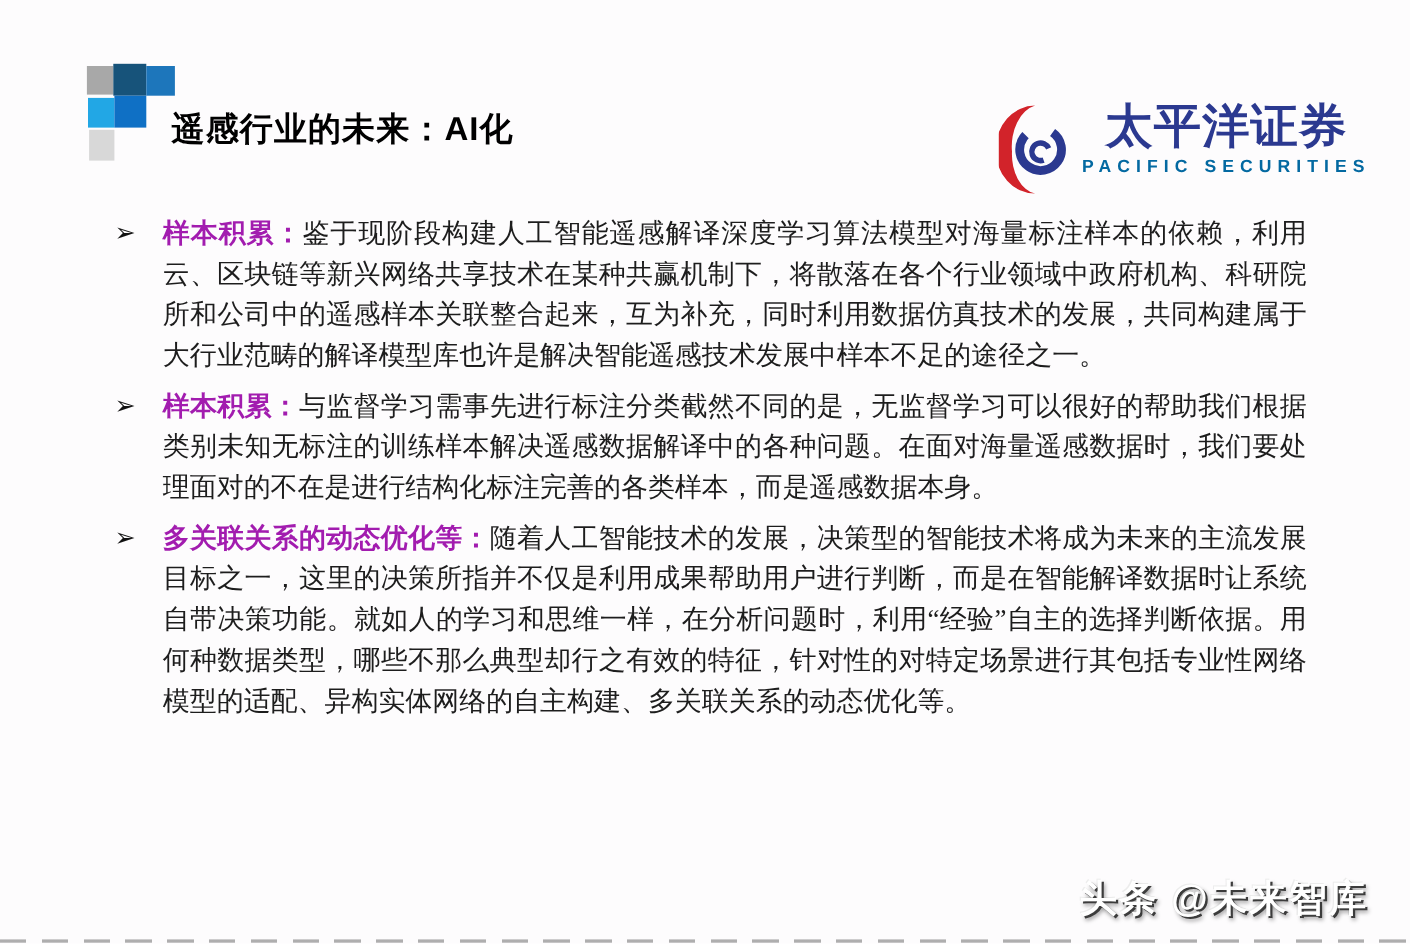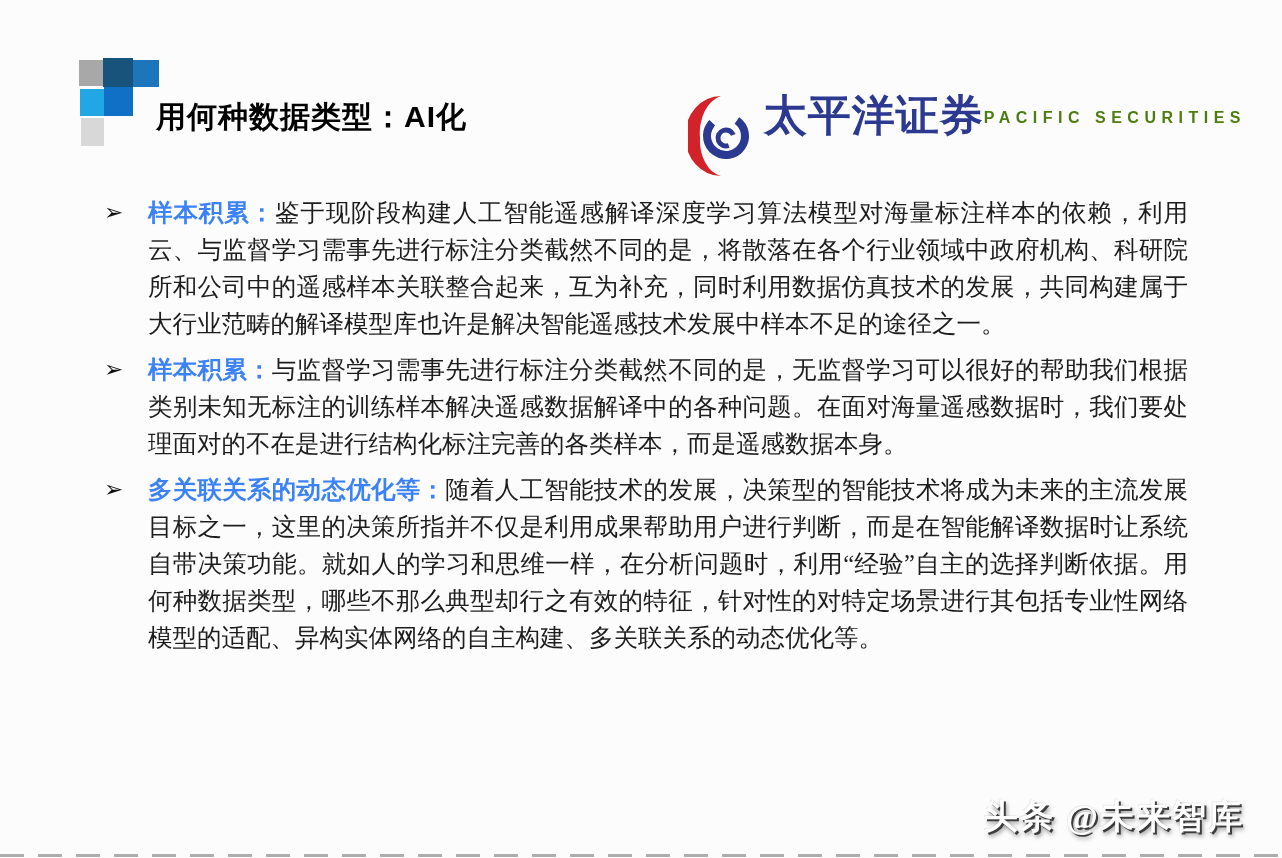--- a/index.html
+++ b/index.html
@@ -22,52 +22,52 @@
   .page-title {
     position:absolute; left:156px; top:97px;
     font-family:"Liberation Sans","DejaVu Sans",sans-serif;
     font-size:30px; font-weight:bold; color:#000; letter-spacing:1px;
     white-space:nowrap;
   }
 
   
   .brand { position:absolute; top:92px; right:36px; display:flex; align-items:flex-start; }
   .brand-emblem { width:66px; height:84px; margin-top:2px; }
-  .brand-text { margin-left:10px; display:flex; align-items:center;text-align:center; }
+  .brand-text { margin-left:10px; display:flex; flex-direction:column; align-items:center;text-align:center; }
   .brand-cn {
     font-family:"Liberation Sans","DejaVu Sans",sans-serif;
     font-size:43px; font-weight:bold; color:#2b3990; letter-spacing:1px;
     line-height:1.1; white-space:nowrap;
   }
   .brand-en {
     font-family:"Liberation Sans","DejaVu Sans",sans-serif;
-    font-size:16px; font-weight:600; color:#4d7c0f; letter-spacing:5.5px;
+    font-size:16px; font-weight:600; color:#0369a1; letter-spacing:5.5px;
     margin-top:4px; white-space:nowrap;
   }
 
   
   .bullets { position:absolute; left:104px; top:194px; width:1084px; }
   .bullet {
     position:relative; padding-left:44px; margin-bottom:9px;
     font-size:24.5px; line-height:37px; text-align:justify;
     color:#1d1d1d;
   }
   .bullet .marker {
     position:absolute; left:0; top:0;
     font-family:"DejaVu Sans",sans-serif; font-size:23px; color:#111;
   }
   .bullet strong {
     font-family:"Liberation Sans","DejaVu Sans",sans-serif;
-    font-weight:bold; color:#3b82f6;
+    font-weight:bold; color:#a21caf;
   }
 
   
   .watermark {
     position:absolute; right:38px; top:794px;
-    font-family:Liberation Serif, serif;
+    font-family:Liberation Sans, sans-serif;
     font-size:34px; font-weight:bold; letter-spacing:2px;
     color:#ffffff;
     text-shadow: 2px 2px 0 #3c3c3c, 3px 4px 4px rgba(0,0,0,0.40), -1px -1px 0 #ececec;
     white-space:nowrap;
   }
 
   
   .bottom-edge {
     position:absolute; left:0; bottom:1px; width:100%; height:3px;
     background:repeating-linear-gradient(90deg, rgba(110,110,110,0.55) 0 24px, transparent 24px 38px);
@@ -80,39 +80,39 @@
 
   <div class="logo-mosaic">
     <div class="sq sq-gray"></div>
     <div class="sq sq-navy"></div>
     <div class="sq sq-blue1"></div>
     <div class="sq sq-cyan"></div>
     <div class="sq sq-blue2"></div>
     <div class="sq sq-lgray"></div>
   </div>
 
-  <div class="page-title">用何种数据类型：AI化</div>
+  <div class="page-title">遥感行业的未来：AI化</div>
 
   <div class="brand">
     <svg class="brand-emblem" viewBox="0 0 66 84" xmlns="http://www.w3.org/2000/svg">
       <path d="M33,2 A36,40 0 0 0 33,82 A25,36 0 0 1 12,44 A27,38 0 0 1 33,2 Z" fill="#d2232a"></path>
       <circle cx="38" cy="42" r="19" fill="none" stroke="#2b3990" stroke-width="8" stroke-dasharray="92 28" transform="rotate(-55 38 42)"></circle>
       <circle cx="38" cy="44" r="8" fill="none" stroke="#2b3990" stroke-width="5" stroke-dasharray="37 14" transform="rotate(70 38 44)"></circle>
     </svg>
     <div class="brand-text">
       <div class="brand-cn">太平洋证券</div>
       <div class="brand-en">PACIFIC SECURITIES</div>
     </div>
   </div>
 
   <div class="bullets">
 
     <div class="bullet">
       <span class="marker">➢</span>
-      <strong>样本积累：</strong><span>鉴于现阶段构建人工智能遥感解译深度学习算法模型对海量标注样本的依赖，利用云、与监督学习需事先进行标注分类截然不同的是，将散落在各个行业领域中政府机构、科研院所和公司中的遥感样本关联整合起来，互为补充，同时利用数据仿真技术的发展，共同构建属于大行业范畴的解译模型库也许是解决智能遥感技术发展中样本不足的途径之一。</span>
+      <strong>样本积累：</strong><span>鉴于现阶段构建人工智能遥感解译深度学习算法模型对海量标注样本的依赖，利用云、区块链等新兴网络共享技术在某种共赢机制下，将散落在各个行业领域中政府机构、科研院所和公司中的遥感样本关联整合起来，互为补充，同时利用数据仿真技术的发展，共同构建属于大行业范畴的解译模型库也许是解决智能遥感技术发展中样本不足的途径之一。</span>
     </div>
 
     <div class="bullet">
       <span class="marker">➢</span>
       <strong>样本积累：</strong><span>与监督学习需事先进行标注分类截然不同的是，无监督学习可以很好的帮助我们根据类别未知无标注的训练样本解决遥感数据解译中的各种问题。在面对海量遥感数据时，我们要处理面对的不在是进行结构化标注完善的各类样本，而是遥感数据本身。</span>
     </div>
 
     <div class="bullet">
       <span class="marker">➢</span>
       <strong>多关联关系的动态优化等：</strong><span>随着人工智能技术的发展，决策型的智能技术将成为未来的主流发展目标之一，这里的决策所指并不仅是利用成果帮助用户进行判断，而是在智能解译数据时让系统自带决策功能。就如人的学习和思维一样，在分析问题时，利用“经验”自主的选择判断依据。用何种数据类型，哪些不那么典型却行之有效的特征，针对性的对特定场景进行其包括专业性网络模型的适配、异构实体网络的自主构建、多关联关系的动态优化等。</span>

